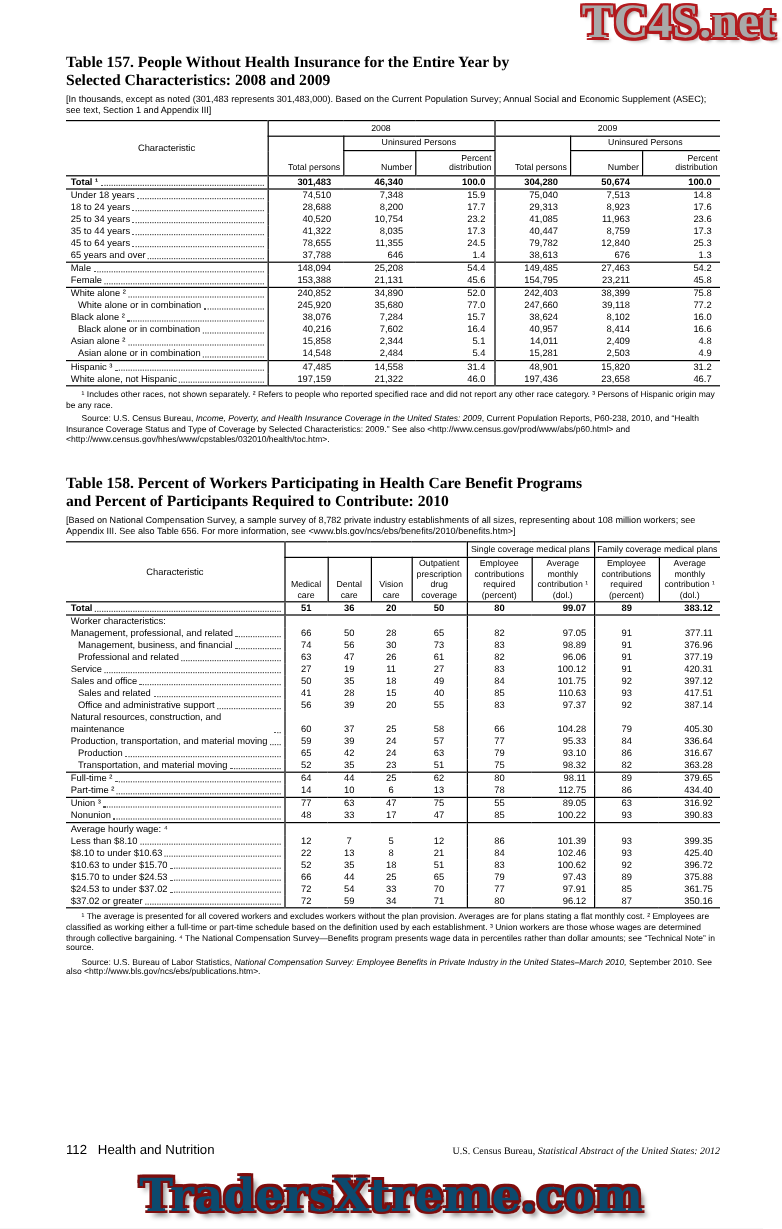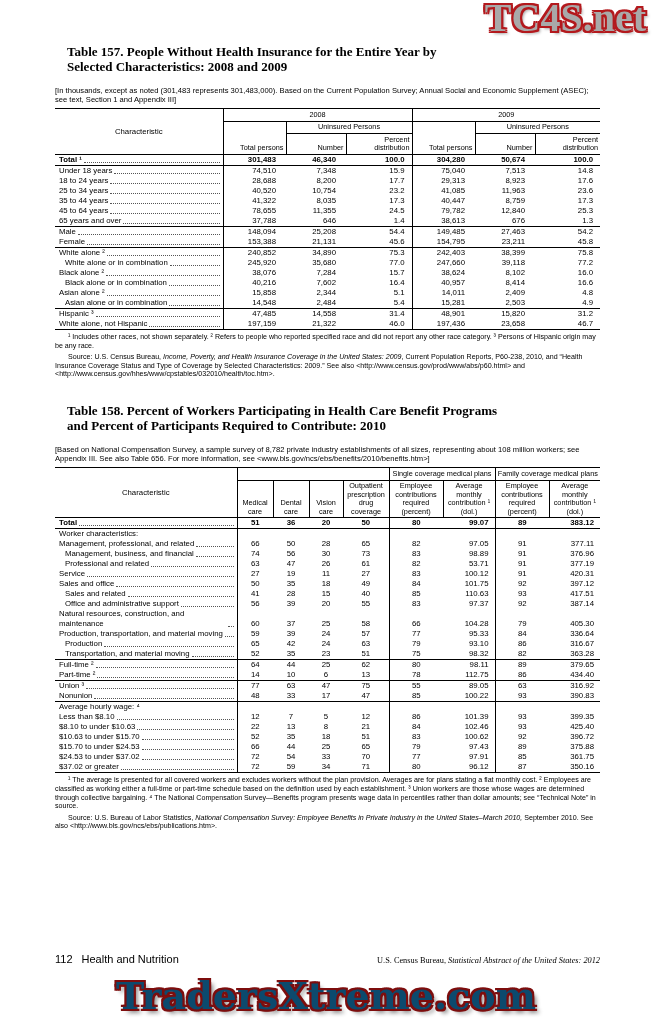--- a/index.html
+++ b/index.html
@@ -1,21 +1,21 @@
 <!DOCTYPE html>
 <html><head>
 <meta charset="utf-8">
 <style>
   html,body{margin:0;padding:0;background:#e9e9e9;}
   .page{width:652px;height:1024px;background:#fff;position:relative;overflow:hidden;
         font-family:"Liberation Sans",sans-serif;color:#000;margin:0 auto;}
   .content{position:absolute;left:55px;top:0;width:545px;}
 
   
-  .tbl-title{font-family:"Liberation Serif",serif;font-weight:bold;font-size:13px;line-height:15px;margin:12px;}
+  .tbl-title{font-family:"Liberation Serif",serif;font-weight:bold;font-size:13px;line-height:15px;margin:0;}
   .bracket-note{font-size:7.6px;line-height:9.2px;margin:4px 0 4px 0;}
 
   
   table{width:100%;border-collapse:collapse;table-layout:fixed;
         border-top:1.4px solid #000;border-bottom:1.4px solid #000;}
   th{font-weight:normal;font-size:7.3px;line-height:8.4px;vertical-align:bottom;padding:1.5px 2px;}
   thead{border-bottom:1px solid #000;}
   th.charhead{vertical-align:middle;text-align:center;font-size:7.8px;}
   .vl{border-left:1px solid #000;}
   th.yr{border-bottom:1px solid #000;text-align:center;vertical-align:middle;}
@@ -238,21 +238,21 @@
             </tr>
             <tr class="sep">
               <td class="lblcell">
                 <div class="lblrow">
                   <span class="lbl">White alone ²</span>
                   <span class="leader"></span>
                 </div>
               </td>
               <td class="num c0">240,852</td>
               <td class="num c1">34,890</td>
-              <td class="num c2">75.3</td>
+              <td class="num c2">52.0</td>
               <td class="num c3">242,403</td>
               <td class="num c4">38,399</td>
               <td class="num c5">75.8</td>
             </tr>
             <tr>
               <td class="lblcell ind1">
                 <div class="lblrow">
                   <span class="lbl">White alone or in combination</span>
                   <span class="leader"></span>
                 </div>
@@ -462,21 +462,21 @@
                 <div class="lblrow">
                   <span class="lbl">Professional and related</span>
                   <span class="leader"></span>
                 </div>
               </td>
               <td class="num c0">63</td>
               <td class="num c1">47</td>
               <td class="num c2">26</td>
               <td class="num c3">61</td>
               <td class="num c4">82</td>
-              <td class="num c5">53.71</td>
+              <td class="num c5">96.06</td>
               <td class="num c6">91</td>
               <td class="num c7">377.19</td>
             </tr>
             <tr>
               <td class="lblcell">
                 <div class="lblrow">
                   <span class="lbl">Service</span>
                   <span class="leader"></span>
                 </div>
               </td>

